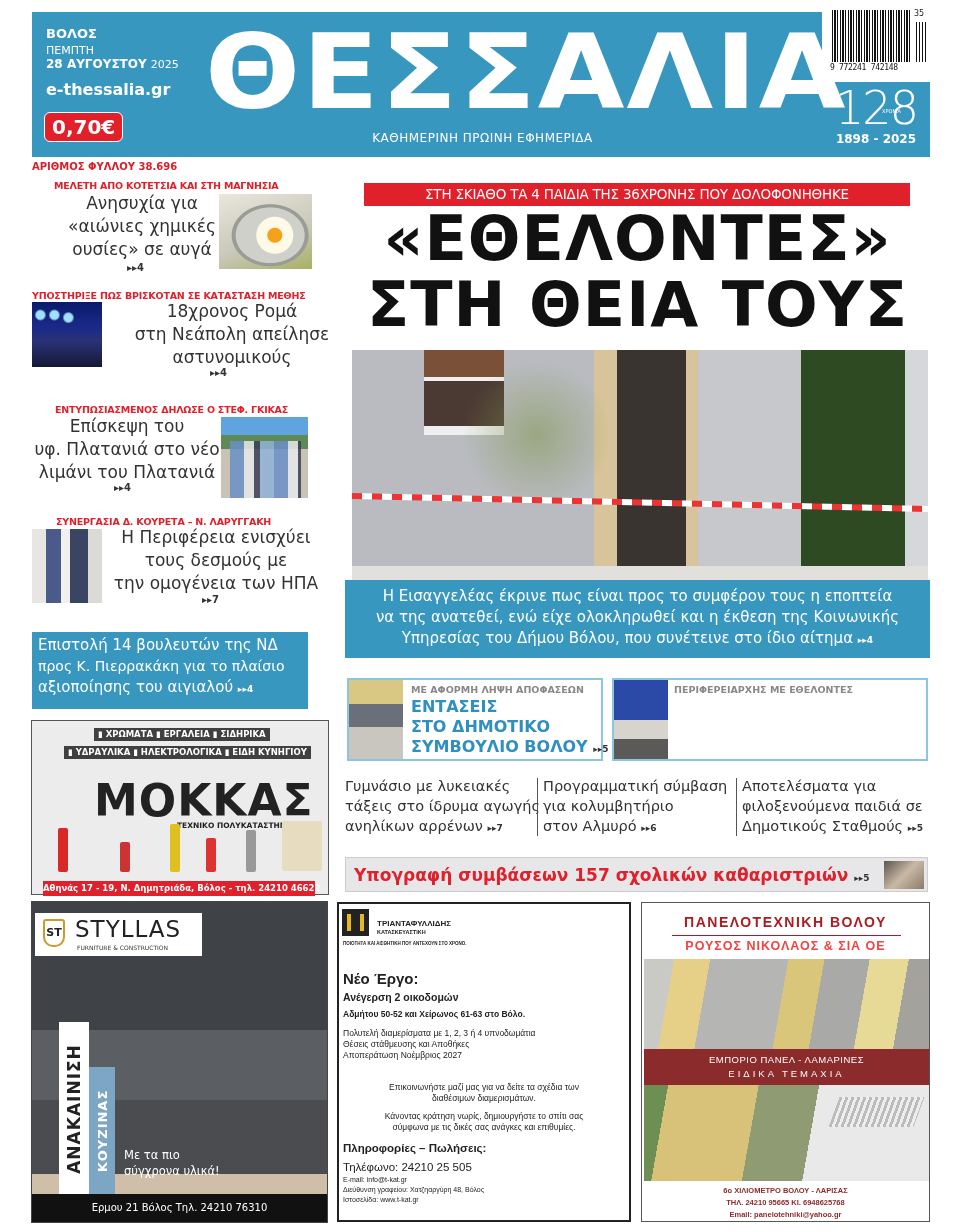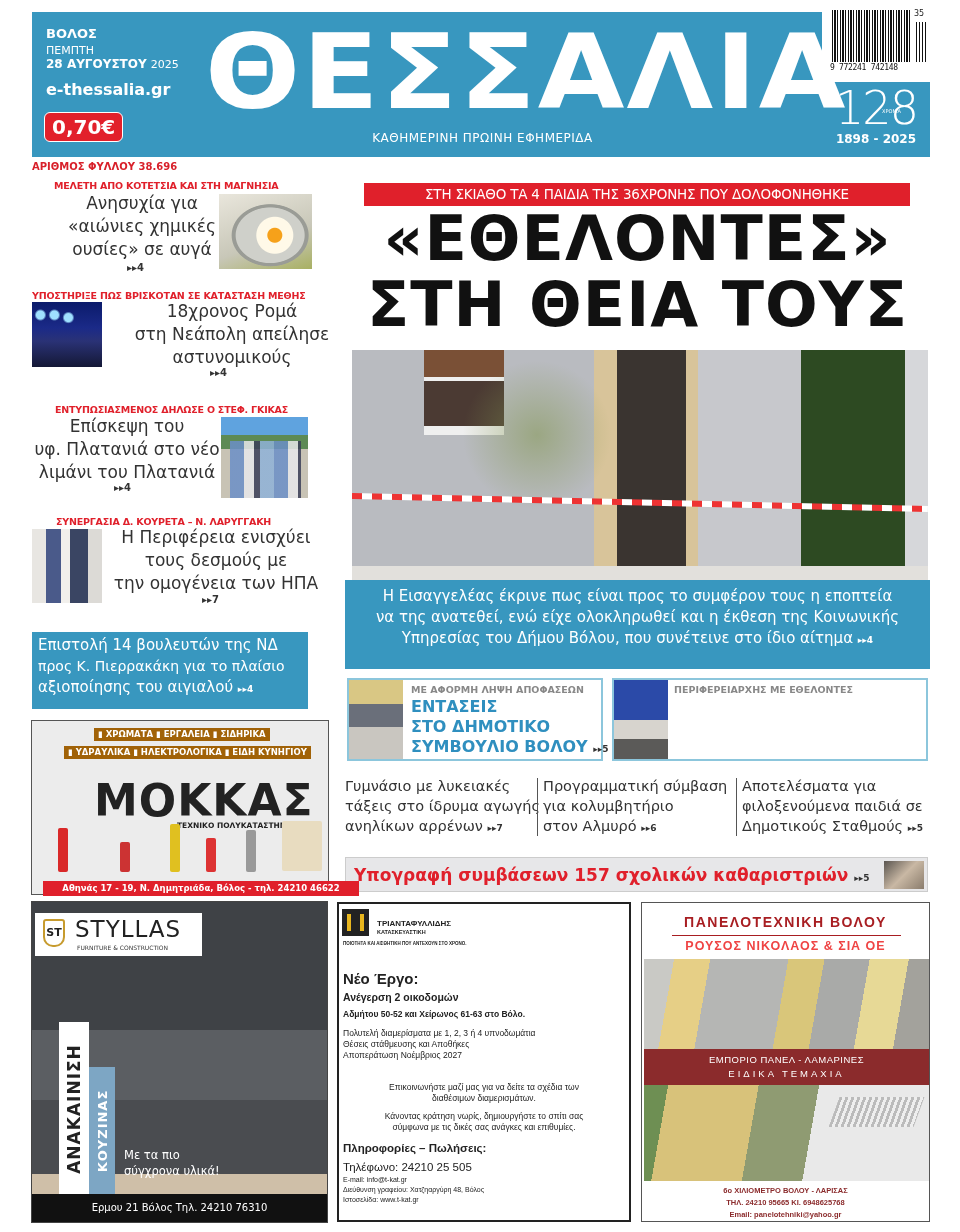--- a/index.html
+++ b/index.html
@@ -50,43 +50,43 @@
   .red-kicker { left: 364px; top: 183px; width: 546px; height: 23px; background: #e0202b; color: #fff; font: 13.5px/23px "DejaVu Sans", sans-serif; text-align: center; white-space: nowrap; letter-spacing: -0.2px; }
   .headline { left: 345px; top: 206px; width: 585px; text-align: center; color: #111; font: 900 62px/66px "DejaVu Sans", sans-serif; letter-spacing: 1px; white-space: nowrap; }
   .main-photo { left: 352px; top: 350px; width: 576px; height: 230px;
     background:
       linear-gradient(180deg, transparent 0 52%, transparent 52%),
       linear-gradient(90deg, #b9bbc0 0 42%, #d8c49a 42% 46%, #3a3430 46% 58%, #d8c49a 58% 60%, #c7c8cc 60% 78%, #2d4a22 78% 96%, #d6d7da 96%); }
   .main-photo .window { position: absolute; left: 72px; top: 0; width: 80px; height: 85px; background: linear-gradient(180deg, #7a5036 0 32%, #efefef 32% 36%, #4b3a33 36% 90%, #efefef 90%); }
   .main-photo .tape { position: absolute; left: 0; top: 143px; width: 100%; height: 6px; background: repeating-linear-gradient(90deg, #e33 0 10px, #fff 10px 20px); transform: rotate(1.3deg); transform-origin: left; }
   .main-photo .tree-pink { position: absolute; left: 110px; top: 10px; width: 150px; height: 150px; border-radius: 50%; background: radial-gradient(circle, rgba(130,150,80,0.55), rgba(130,150,80,0) 70%); }
   .main-photo .ground { position: absolute; left: 0; bottom: 0; width: 100%; height: 14px; background: #e2e0dc; }
-  .deck { left: 345px; top: 580px; width: 585px; height: 89px; font: 15px/21px "DejaVu Sans", sans-serif; text-align: center; padding-top: 6px; }
+  .deck { left: 345px; top: 580px; width: 585px; height: 78px; font: 15px/21px "DejaVu Sans", sans-serif; text-align: center; padding-top: 6px; }
 
   
   .sub-box { border: 2px solid #8cc6dc; background: #fff; }
   .sub-kicker { color: #888; font: bold 9.5px "DejaVu Sans", sans-serif; white-space: nowrap; }
   .sub-title { color: #2f8fbf; font: bold 16px/20px "DejaVu Sans", sans-serif; white-space: nowrap; }
   .sub-title .ref { color: #333; font-size: 9px; }
 
   .brief { font: 14.5px/20px "DejaVu Sans", sans-serif; color: #333; }
   .brief .ref { font: bold 9px "DejaVu Sans", sans-serif; }
   .vdiv { width: 1px; background: #555; }
 
   .banner { left: 345px; top: 857px; width: 583px; height: 35px; background: #e7e7e9; border: 1px solid #ccc; }
   .banner .txt { position: absolute; left: 8px; top: 7px; color: #e0202b; font: bold 17px "DejaVu Sans", sans-serif; white-space: nowrap; }
   .banner .ref { color: #333; font-size: 9px; }
   .banner .thumb { position: absolute; right: 3px; top: 3px; width: 40px; height: 28px; background: linear-gradient(135deg, #5a5550, #c9b8a4 50%, #8a7c6c); }
 
   
   .ad-mokkas { left: 31px; top: 720px; width: 298px; height: 175px; background: #ececec; border: 1px solid #555; }
-  .mk-row { position: absolute; background: #a16207; color: #fff; font: bold 8.5px/13px "DejaVu Sans", sans-serif; white-space: nowrap; padding: 0 4px; }
+  .mk-row { position: absolute; background: #404040; color: #fff; font: bold 8.5px/13px "DejaVu Sans", sans-serif; white-space: nowrap; padding: 0 4px; }
   .mk-logo { position: absolute; left: 62px; top: 54px; font: 900 44px "DejaVu Sans", sans-serif; color: #222; letter-spacing: 1px; }
   .mk-sub { position: absolute; left: 145px; top: 100px; font: bold 7.5px "DejaVu Sans", sans-serif; color: #222; }
-  .mk-foot { position: absolute; left: 11px; top: 160px; width: 316px; height: 15px; background: #e0202b; color: #fff; font: bold 8.5px/15px "DejaVu Sans", sans-serif; text-align: center; white-space: nowrap; }
+  .mk-foot { position: absolute; left: 11px; top: 160px; width: 272px; height: 15px; background: #e0202b; color: #fff; font: bold 8.5px/15px "DejaVu Sans", sans-serif; text-align: center; white-space: nowrap; }
   .mk-tool { position: absolute; bottom: 22px; width: 10px; border-radius: 2px; }
 
   .ad-styllas { left: 31px; top: 901px; width: 297px; height: 322px; border: 1px solid #444;
     background: linear-gradient(180deg, #3f4246 0 40%, #5b5e62 40% 62%, #4a4c50 62% 85%, #cfbfa8 85%); }
   .st-logo { position: absolute; left: 3px; top: 11px; width: 167px; height: 43px; background: #fff; }
   .st-logo .mark { position: absolute; left: 8px; top: 6px; width: 22px; height: 28px; border: 2px solid #c79b2e; border-radius: 3px 3px 10px 10px; font: bold 11px/24px "DejaVu Sans", sans-serif; text-align: center; color: #222; }
   .st-logo .name { position: absolute; left: 40px; top: 3px; font: 23px "DejaVu Sans", sans-serif; color: #222; letter-spacing: 1px; }
   .st-logo .sub { position: absolute; left: 42px; top: 31px; font: 6px "DejaVu Sans", sans-serif; color: #333; }
   .st-vert1 { position: absolute; left: 27px; top: 120px; width: 30px; height: 173px; background: #fff; }
   .st-vert1 span { position: absolute; left: 50%; top: 50%; transform: translate(-50%,-50%) rotate(-90deg); font: bold 17px "DejaVu Sans", sans-serif; color: #222; white-space: nowrap; letter-spacing: 1px; }

